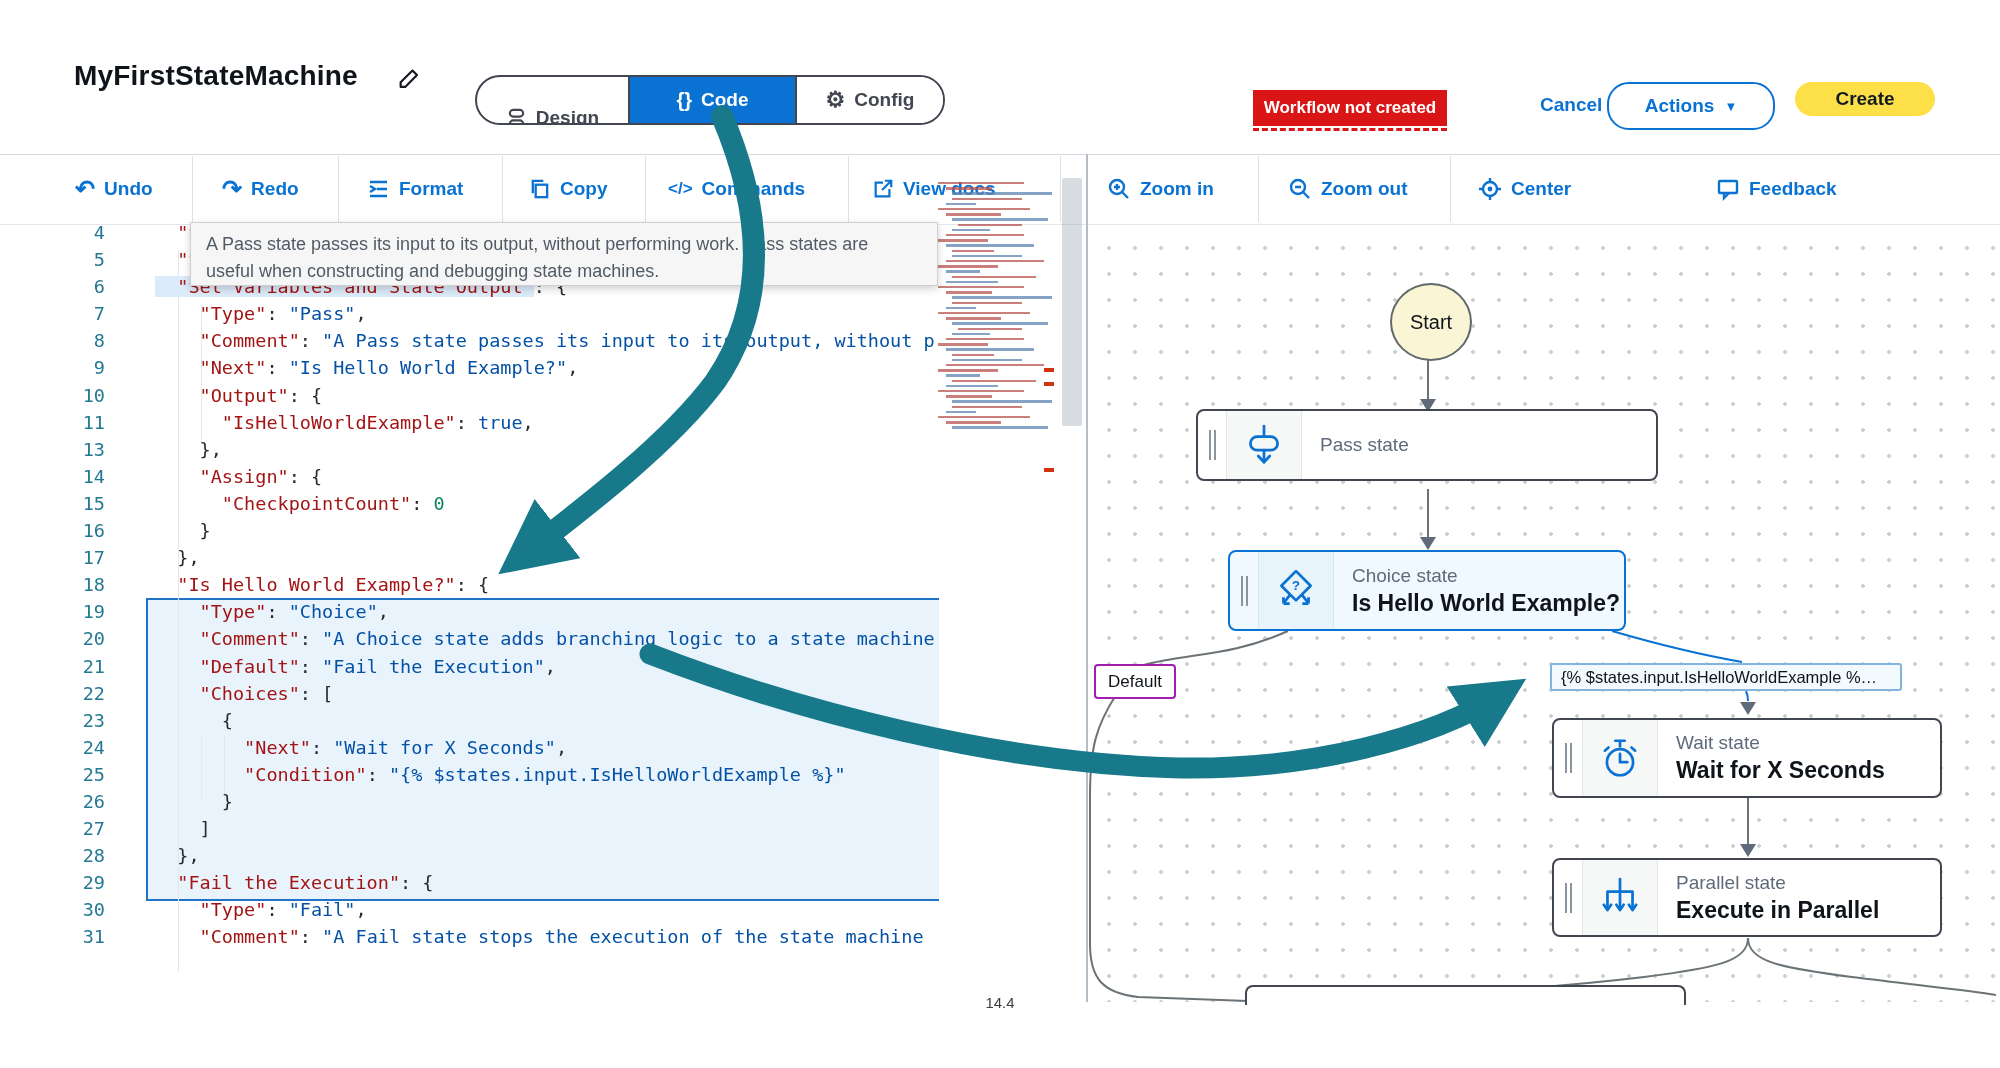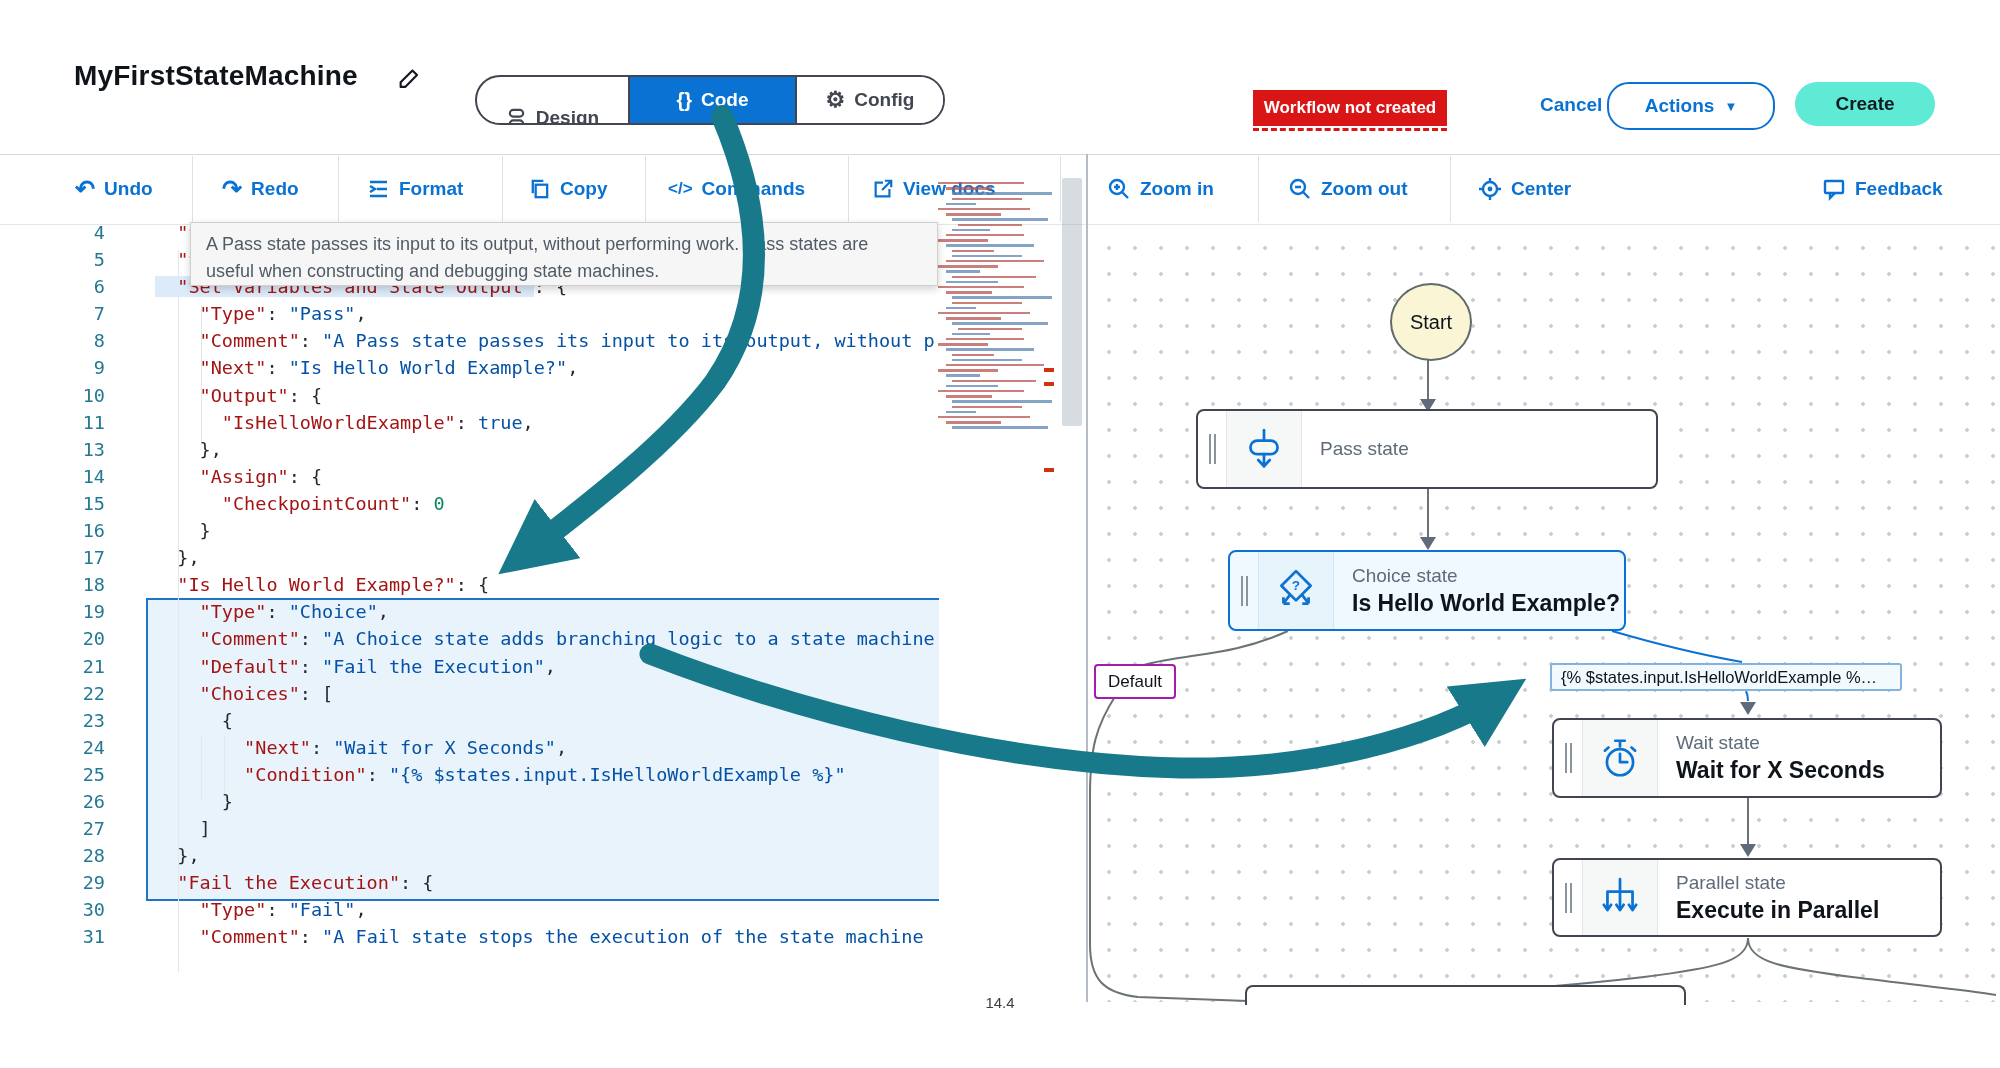--- a/index.html
+++ b/index.html
@@ -20,21 +20,21 @@
   .seg-braces{font-size:20px;font-weight:bold;}
   .seg-gear{font-size:22px;line-height:1;}
   #badge{left:1253px;top:90px;width:194px;height:36px;background:#d91515;color:#fff;
          font-size:17px;font-weight:bold;display:flex;align-items:center;justify-content:center;}
   #badge-underline{left:1253px;top:128px;width:194px;border-top:3px dashed #d91515;}
   #cancel{left:1540px;top:94px;font-size:19px;font-weight:bold;color:#0972d3;cursor:pointer;}
   #actions{left:1607px;top:82px;width:164px;height:44px;border:2px solid #0972d3;border-radius:22px;
            color:#0972d3;font-size:19px;font-weight:bold;display:flex;align-items:center;
            justify-content:center;gap:10px;background:#fff;cursor:pointer;}
   #actions .caret{font-size:13px;}
-  #create{left:1795px;top:82px;width:140px;height:44px;background:#5eead4;border-radius:22px;
+  #create{left:1795px;top:82px;width:140px;height:34px;background:#fde047;border-radius:22px;
           color:#131a22;font-size:19px;font-weight:bold;display:flex;align-items:center;
           justify-content:center;cursor:pointer;}
 
   
   .hline{height:1px;background:#d3d9de;}
   .tb-item{top:174px;height:30px;display:flex;align-items:center;gap:9px;
            font-size:19px;font-weight:bold;color:#0972d3;cursor:pointer;white-space:nowrap;}
   .tb-glyph{font-size:24px;line-height:22px;font-weight:bold;}
   .tb-div{top:156px;height:66px;width:1px;background:#dde2e7;}
 
@@ -199,21 +199,21 @@
 <div class="abs tb-item" style="left:1478px;">
   <svg width="24" height="24" viewBox="0 0 24 24">
       <g stroke="#0972d3" stroke-width="2.4" fill="none">
         <circle cx="12" cy="12" r="7"></circle>
         <path d="M12 1v4M12 19v4M1 12h4M19 12h4"></path>
       </g>
       <circle cx="12" cy="12" r="2.4" fill="#0972d3"></circle>
     </svg>
   <span>Center</span>
 </div>
-<div class="abs tb-item" style="left:1822px;">
+<div class="abs tb-item" style="left:1716px;">
   <svg width="24" height="24" viewBox="0 0 24 24">
       <g stroke="#0972d3" stroke-width="2.4" fill="none">
         <rect x="3" y="4" width="18" height="12" rx="1"></rect>
         <path d="M8 16v5l5-5"></path>
       </g>
     </svg>
   <span>Feedback</span>
 </div>
 
 <div class="abs" id="sel"></div>
@@ -416,21 +416,21 @@
     <polygon points="1420,537 1436,537 1428,550"></polygon>
     <polygon points="1740,844 1756,844 1748,857"></polygon>
     <polygon points="1740,702 1756,702 1748,715"></polygon>
   </g>
 </svg>
 
 <div class="abs" id="startnode">
   <span>Start</span>
 </div>
 
-<div class="abs card" style="left:1196px;top:409px;width:462px;height:80px;">
+<div class="abs card" style="left:1196px;top:409px;width:462px;height:72px;">
   <div class="grip">
       <i></i>
       <i></i>
     </div>
   <div class="icell">
       <svg width="46" height="46" viewBox="0 0 44 44">
         <g stroke="#0972d3" stroke-width="2.6" fill="none" stroke-linecap="round">
           <path d="M22 4v10"></path>
           <rect x="9" y="14" width="26" height="13" rx="6.5"></rect>
           <path d="M22 27v11M16.5 32.5L22 38.5 27.5 32.5"></path>

